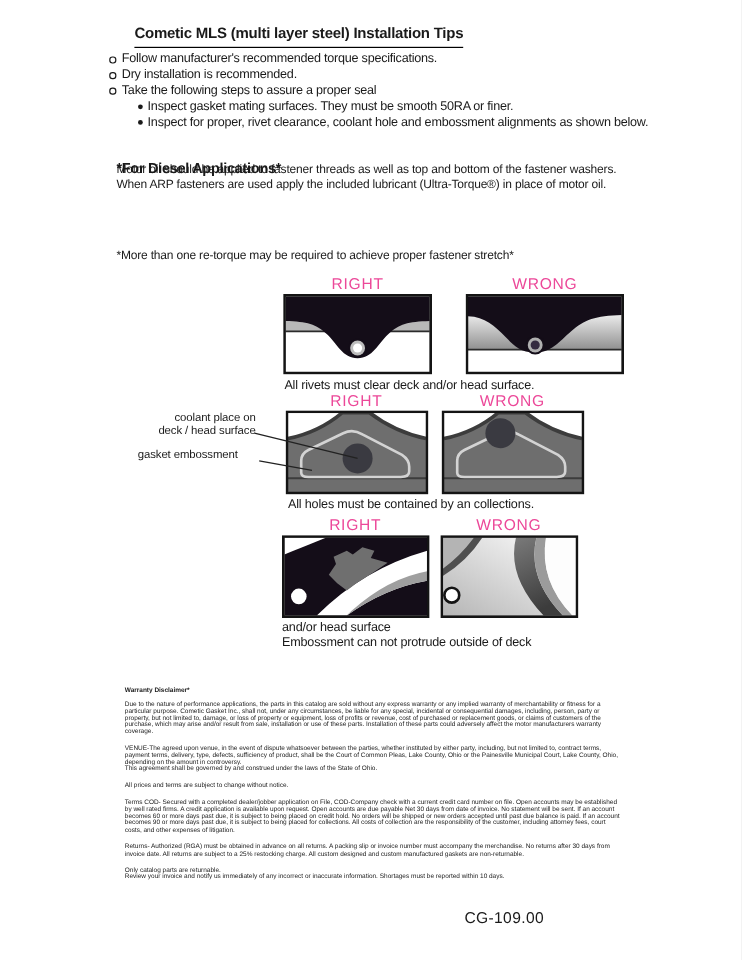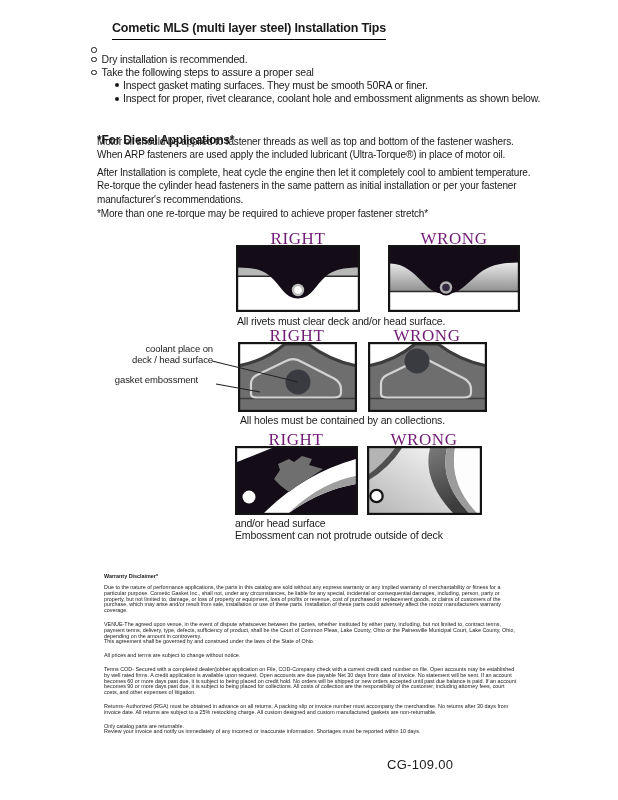--- a/index.html
+++ b/index.html
@@ -13,41 +13,42 @@
     left:112px;top:21px;font-size:12.5px;font-weight:bold;letter-spacing:-0.2px;
     border-bottom:1.6px solid #000;padding-bottom:4px;display:inline-block;
   }
   .tips{left:91px;top:43px;width:450px;font-size:10.5px;letter-spacing:-0.2px;line-height:13.2px;}
   .b{display:flex;align-items:flex-start;}
   .b.sub{margin-left:24px;text-align:center;}
   .om{width:3.5px;height:3.5px;border:1px solid #1a1a1a;border-radius:50%;margin:4px 5px 0 0;flex:none;}
   .fm{width:4px;height:4px;background:#1a1a1a;border-radius:50%;margin:4.5px 4px 0 0;flex:none;}
   .diesel-h{left:97px;top:133px;font-size:12px;font-weight:bold;letter-spacing:-0.2px;text-align:right;}
   .para{left:97px;width:434px;margin:0;font-size:10px;letter-spacing:-0.15px;line-height:13.4px;}
-  .dlabel{font-size:17px;letter-spacing:0.6px;transform:translateX(-50%);color:#701a75;white-space:nowrap;font-family:Liberation Serif, serif;}
+  .dlabel{font-size:13px;letter-spacing:0.6px;transform:translateX(-50%);color:#ec4899;white-space:nowrap;}
   .cap{font-size:10.5px;letter-spacing:-0.15px;line-height:12px;white-space:nowrap;}
   .ptr-label{font-size:9.5px;line-height:10.5px;text-align:right;width:113px;left:100px;letter-spacing:-0.1px;}
   .overlay{pointer-events:none;}
   .warranty{left:104px;top:573px;width:413px;}
   .wh{font-size:5.4px;font-weight:bold;margin:0 0 6px 0;}
   .wp{font-size:5.4px;line-height:5.8px;margin:0 0 8px 0;}
   .wp.tight{margin-bottom:0;}
   .pagenum{left:387px;top:757px;font-size:13px;letter-spacing:0.3px;}
   svg{display:block;}
 </style>
 </head>
 <body>
 
 <div class="page">
 
   <div class="abs title">Cometic MLS (multi layer steel) Installation Tips</div>
 
   <div class="abs tips">
     <div class="b">
         <span class="om"></span>
+        <span>Follow manufacturer's recommended torque specifications.</span>
       </div>
     <div class="b">
         <span class="om"></span>
         <span>Dry installation is recommended.</span>
       </div>
     <div class="b">
         <span class="om"></span>
         <span>Take the following steps to assure a proper seal</span>
       </div>
     <div class="b sub">
@@ -55,21 +56,20 @@
         <span>Inspect gasket mating surfaces.  They must be smooth 50RA or finer.</span>
       </div>
     <div class="b sub">
         <span class="fm"></span>
         <span>Inspect for proper, rivet clearance, coolant hole and embossment alignments as shown below.</span>
       </div>
   </div>
 
   <div class="abs diesel-h">*For Diesel Applications*</div>
   <p class="abs para" style="top:135px;">Motor oil should be applied to fastener threads as well as top and bottom of the fastener washers. When ARP fasteners are used apply the included lubricant (Ultra-Torque®) in place of motor oil.</p>
-  <p class="abs para" style="top:166px;">After Installation is complete, heat cycle the engine then let it completely cool to ambient temperature. Re-torque the cylinder head fasteners in the same pattern as initial installation or per your fastener manufacturer's recommendations.</p>
   <p class="abs para" style="top:207px;">*More than one re-torque may be required to achieve proper fastener stretch*</p>
 
   <div class="abs dlabel" style="left:298px;top:229px;">RIGHT</div>
   <div class="abs dlabel" style="left:454px;top:229px;">WRONG</div>
 
   <svg class="abs" style="left:236px;top:245px;" width="124" height="67" viewBox="0 0 124 67">
     <rect x="0" y="0" width="124" height="67" fill="#ffffff"></rect>
     <rect x="2" y="21" width="120" height="10.5" fill="#b8b8b8"></rect>
     <rect x="2" y="31.5" width="120" height="33.5" fill="#ffffff"></rect>
     <path d="M2,31.2 H122" stroke="#2b2b2b" stroke-width="1.5"></path>

